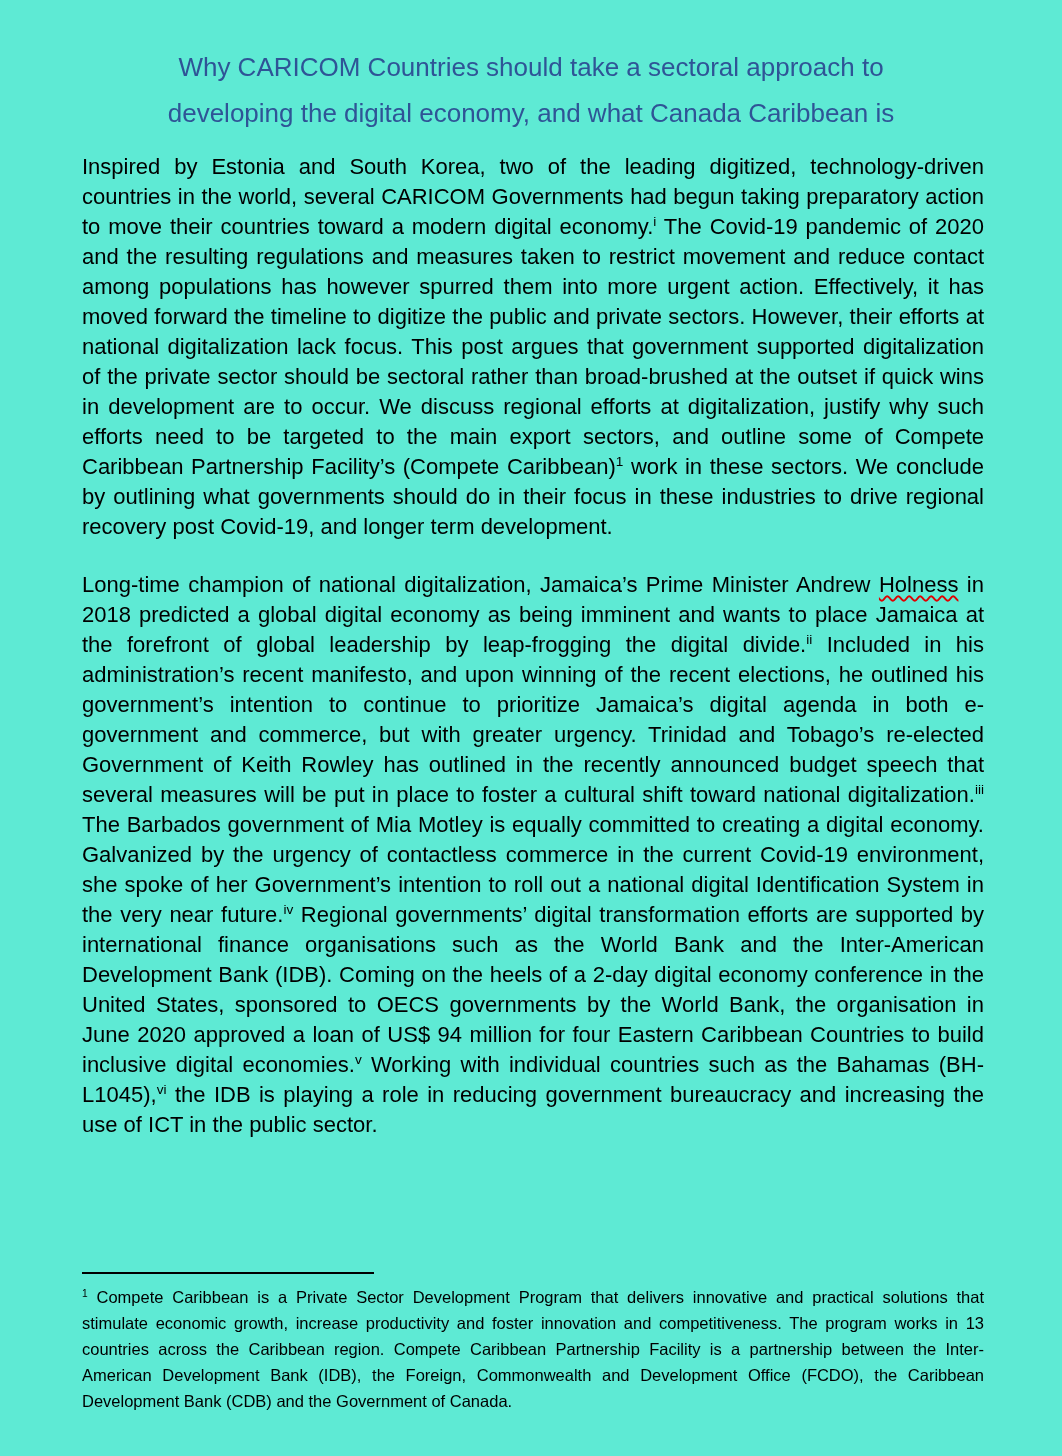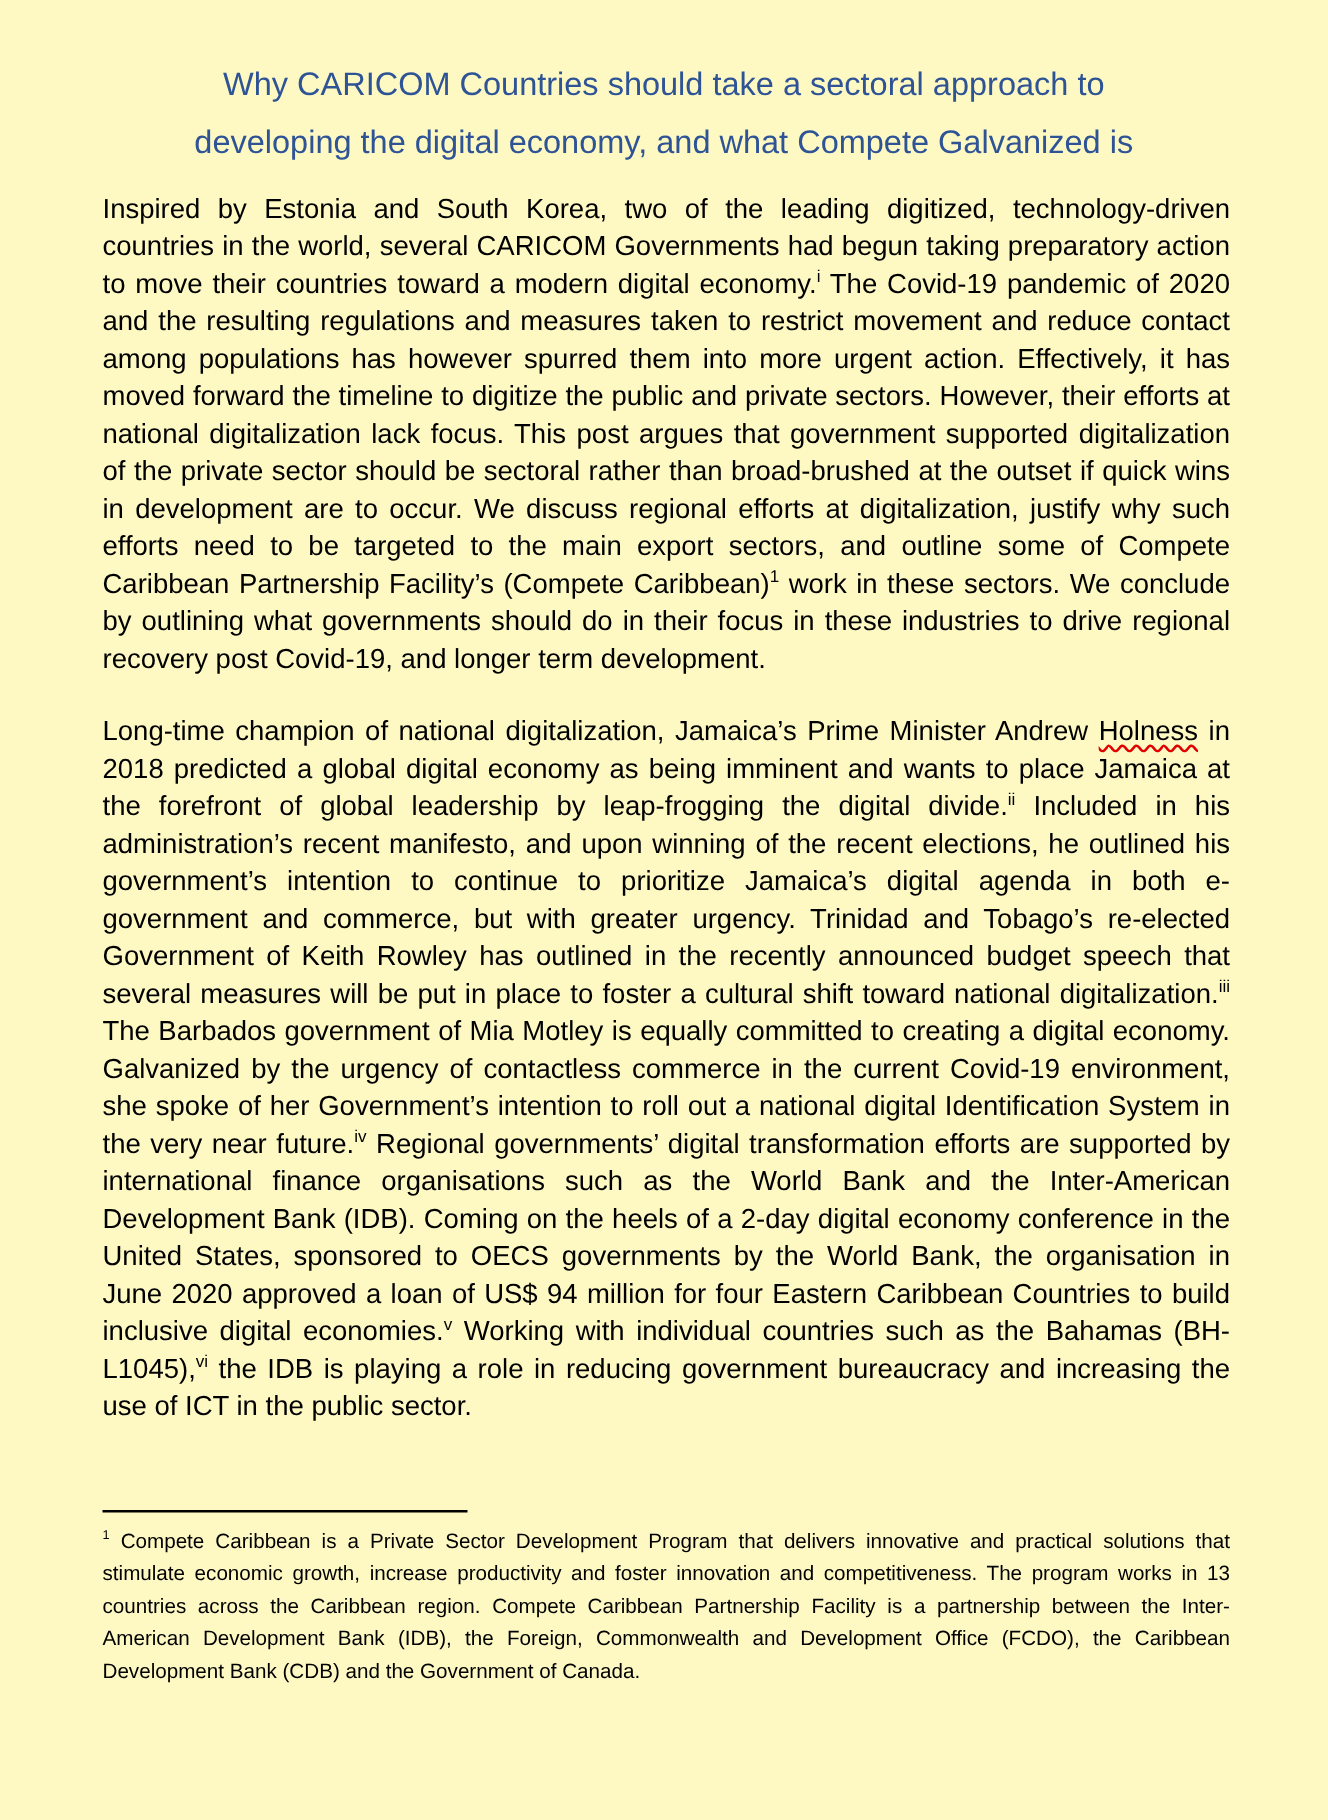--- a/index.html
+++ b/index.html
@@ -4,21 +4,21 @@
 <style>
   html, body {
     margin: 0;
     padding: 0;
     background: #ffffff;
   }
   .page {
     position: relative;
     width: 1062px;
     height: 1456px;
-    background: #fef9c3;
+    background: #5eead4;
     overflow: hidden;
     font-family: "Liberation Sans", sans-serif;
     color: #000000;
   }
   .doc-title {
     padding-top: 44px;
     text-align: center;
     color: var(--title-color, #2F5496);
     font-size: 26px;
     line-height: 46px;
@@ -44,21 +44,21 @@
   .squiggle {
     text-decoration: underline;
     text-decoration-style: wavy;
     text-decoration-color: var(--squiggle-color, #e00000);
     text-decoration-thickness: 1.5px;
     text-underline-offset: 3px;
   }
   .footnote-block {
     position: absolute;
     left: 82px;
-    top: 1208px;
+    top: 1272px;
     width: 902px;
   }
   .footnote-sep {
     width: 292px;
     border: none;
     border-top: 2.5px solid #000000;
     margin: 0 0 10px 0;
   }
   .footnote-text {
     font-size: 16.5px;
@@ -66,21 +66,21 @@
     text-align: justify;
   }
 </style>
 </head>
 <body>
 
 <div class="page">
 
   <div class="doc-title">
       <div>Why CARICOM Countries should take a sectoral approach to</div>
-      <div>developing the digital economy, and what Compete Galvanized is</div>
+      <div>developing the digital economy, and what Canada Caribbean is</div>
     </div>
 
   <div class="doc-body">
       <p class="para"><span>Inspired by Estonia and South Korea, two of the leading digitized, technology-driven countries in the world, several CARICOM Governments had begun taking preparatory action to move their countries toward a modern digital economy.</span><span class="sup">i</span><span> The Covid-19 pandemic of 2020 and the resulting regulations and measures taken to restrict movement and reduce contact among populations has however spurred them into more urgent action. Effectively, it has moved forward the timeline to digitize the public and private sectors. However, their efforts at national digitalization lack focus. This post argues that government supported digitalization of the private sector should be sectoral rather than broad-brushed at the outset if quick wins in development are to occur. We discuss regional efforts at digitalization, justify why such efforts need to be targeted to the main export sectors, and outline some of Compete Caribbean Partnership Facility’s (Compete Caribbean)</span><span class="sup">1</span><span> work in these sectors. We conclude by outlining what governments should do in their focus in these industries to drive regional recovery post Covid-19, and longer term development.</span></p>
       <p class="para"><span>Long-time champion of national digitalization, Jamaica’s Prime Minister Andrew </span><span class="squiggle">Holness</span><span> in 2018 predicted a global digital economy as being imminent and wants to place Jamaica at the forefront of global leadership by leap-frogging the digital divide.</span><span class="sup">ii</span><span> Included in his administration’s recent manifesto, and upon winning of the recent elections, he outlined his government’s intention to continue to prioritize Jamaica’s digital agenda in both e-government and commerce, but with greater urgency. Trinidad and Tobago’s re-elected Government of Keith Rowley has outlined in the recently announced budget speech that several measures will be put in place to foster a cultural shift toward national digitalization.</span><span class="sup">iii</span><span> The Barbados government of Mia Motley is equally committed to creating a digital economy. Galvanized by the urgency of contactless commerce in the current Covid-19 environment, she spoke of her Government’s intention to roll out a national digital Identification System in the very near future.</span><span class="sup">iv</span><span> Regional governments’ digital transformation efforts are supported by international finance organisations such as the World Bank and the Inter-American Development Bank (IDB). Coming on the heels of a 2-day digital economy conference in the United States, sponsored to OECS governments by the World Bank, the organisation in June 2020 approved a loan of US$ 94 million for four Eastern Caribbean Countries to build inclusive digital economies.</span><span class="sup">v</span><span> Working with individual countries such as the Bahamas (BH-L1045),</span><span class="sup">vi</span><span> the IDB is playing a role in reducing government bureaucracy and increasing the use of ICT in the public sector.</span></p>
     </div>
 
   <div class="footnote-block">
     <hr class="footnote-sep">
     <div class="footnote-text"><span class="sup">1</span><span> Compete Caribbean is a Private Sector Development Program that delivers innovative and practical solutions that stimulate economic growth, increase productivity and foster innovation and competitiveness. The program works in 13 countries across the Caribbean region. Compete Caribbean Partnership Facility is a partnership between the Inter-American Development Bank (IDB), the Foreign, Commonwealth and Development Office (FCDO), the Caribbean Development Bank (CDB) and the Government of Canada.</span></div>

